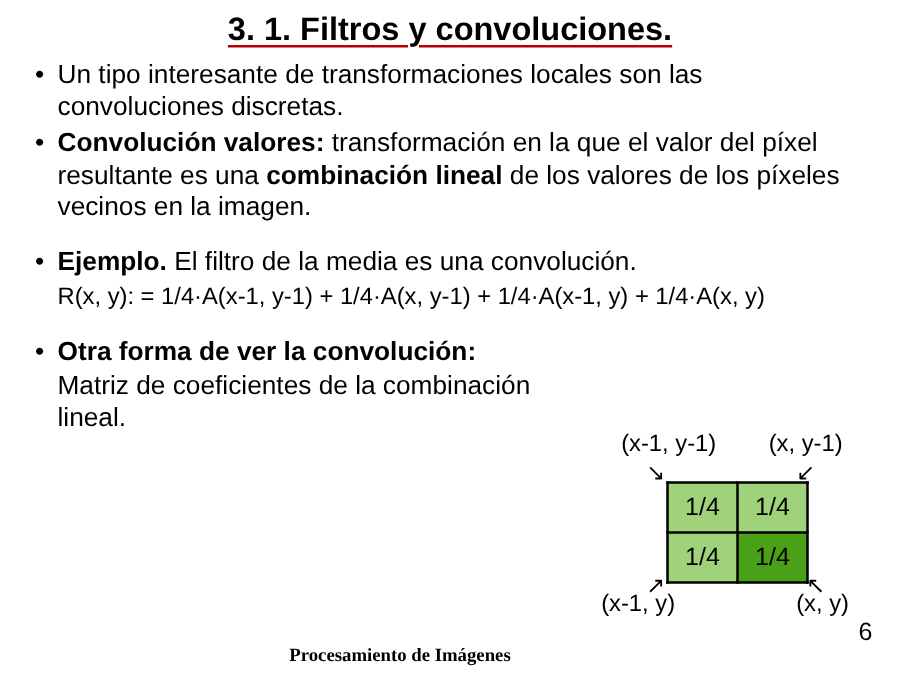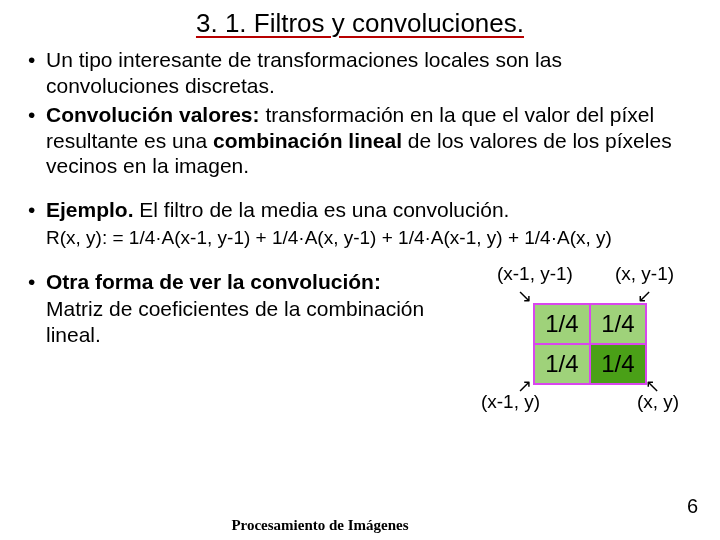--- a/index.html
+++ b/index.html
@@ -15,21 +15,21 @@
   }
   .slide {
     width: 720px;
     height: 540px;
     box-sizing: border-box;
     padding: 8px 22px 10px 22px;
     position: relative;
   }
   .title {
     text-align: center;
-    font-weight: normal;
+    font-weight: bold;
     font-size: 26px;
     margin: 0 0 8px 0;
     color: #000;
     text-decoration: underline;
     text-decoration-color: #b80000;
     text-decoration-thickness: 2px;
     text-underline-offset: 4px;
   }
   ul.bullets {
     list-style: none;
@@ -50,21 +50,21 @@
     top: 0;
   }
   .sep { height: 14px; }
   .formula {
     font-size: 19px;
     margin: 2px 0 0 24px;
     white-space: nowrap;
   }
   .row-flex {
     display: flex;
-    align-items: flex-start;
+    align-items: flex-end;
     margin-top: 20px;
   }
   .left-text {
     flex: 1 1 auto;
     padding-right: 10px;
   }
   .matrix-block {
     width: 230px;
     position: relative;
   }
@@ -74,22 +74,22 @@
   }
   .grid {
     position: absolute;
     border-collapse: collapse;
   }
   .grid td {
     width: 52px;
     height: 36px;
     text-align: center;
     vertical-align: middle;
-    border: 2px solid #d946ef;
-    font-size: 24px;
+    border: 2px solid #000000;
+    font-size: 20px;
   }
   .c-lg { background: #9fd27a; }
   .c-dg { background: #4aa017; }
   .arrow {
     position: absolute;
     font-size: 18px;
     line-height: 1;
   }
   .footer {
     position: absolute;

